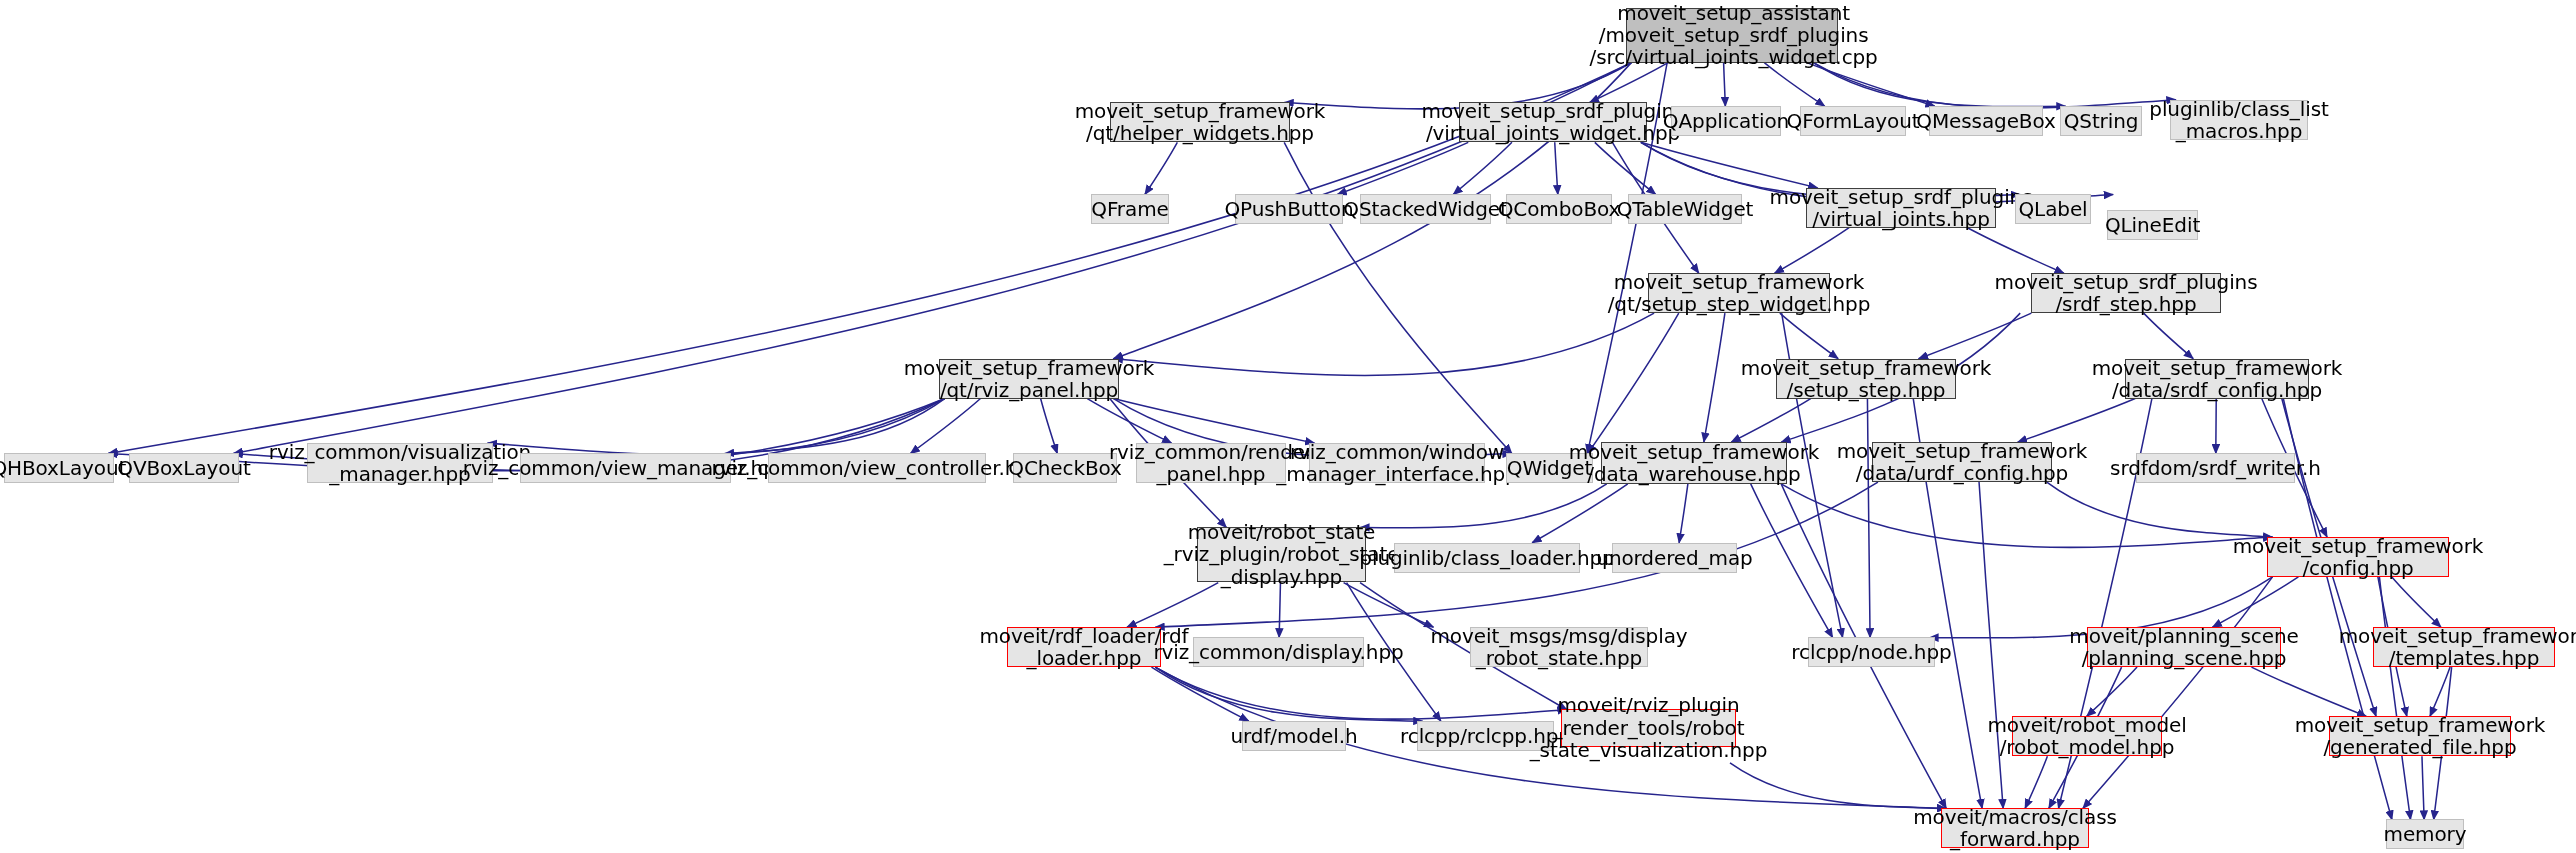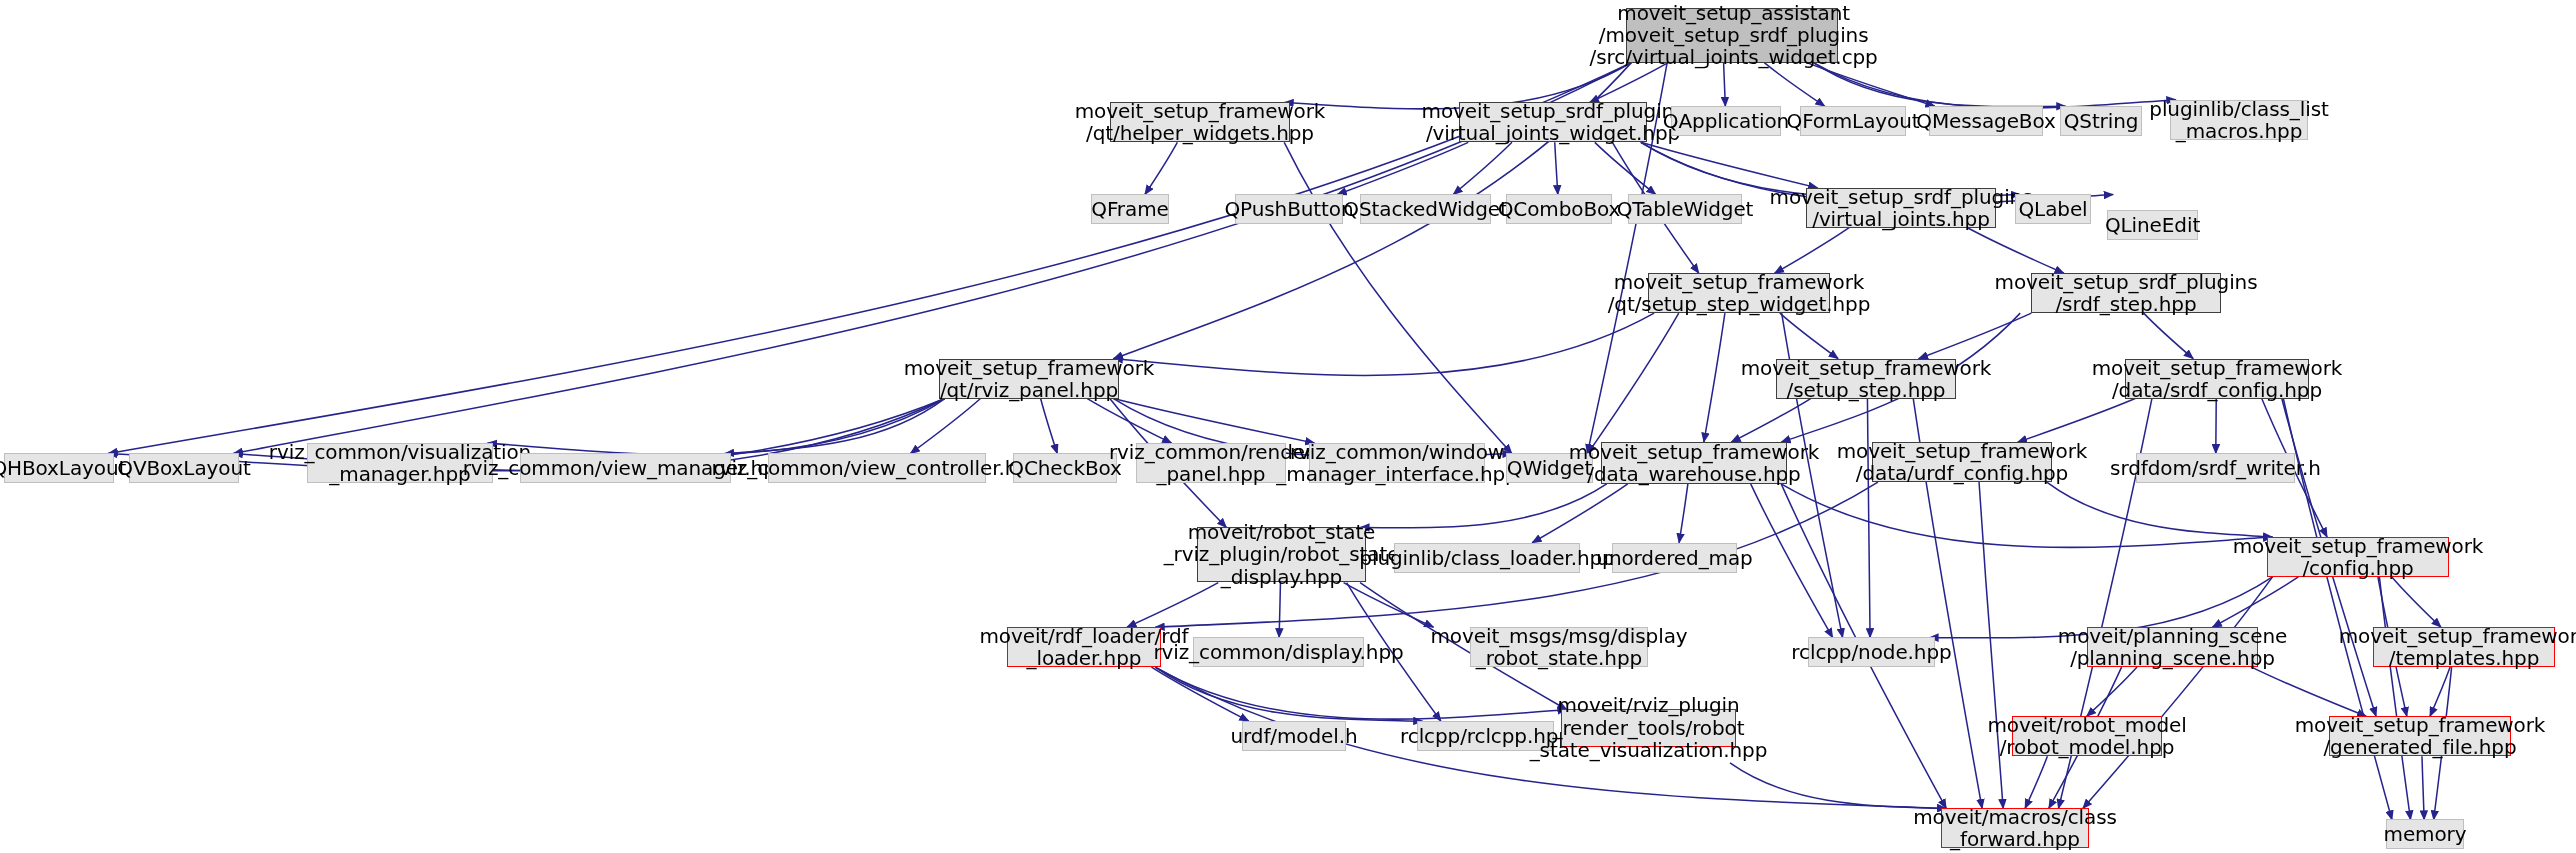--- a/index.html
+++ b/index.html
@@ -201,21 +201,21 @@
 _rviz_plugin/robot_state
 _display.hpp</div>
       <div class="node" style="left: 1394px; top: 543px; width: 186px; height: 30px;">pluginlib/class_loader.hpp</div>
       <div class="node" style="left: 1612px; top: 543px; width: 125px; height: 30px;">unordered_map</div>
       <div class="node red" style="left: 1007px; top: 627px; width: 154px; height: 40px;">moveit/rdf_loader/rdf
 _loader.hpp</div>
       <div class="node" style="left: 1193px; top: 637px; width: 171px; height: 30px;">rviz_common/display.hpp</div>
       <div class="node" style="left: 1470px; top: 627px; width: 178px; height: 40px;">moveit_msgs/msg/display
 _robot_state.hpp</div>
       <div class="node" style="left: 1808px; top: 637px; width: 127px; height: 30px;">rclcpp/node.hpp</div>
-      <div class="node red" style="left: 2087px; top: 627px; width: 171px; height: 40px;">moveit/planning_scene
+      <div class="node red" style="left: 2087px; top: 627px; width: 194px; height: 40px;">moveit/planning_scene
 /planning_scene.hpp</div>
       <div class="node red" style="left: 2373px; top: 627px; width: 182px; height: 40px;">moveit_setup_framework
 /templates.hpp</div>
       <div class="node" style="left: 1242px; top: 721px; width: 104px; height: 30px;">urdf/model.h</div>
       <div class="node" style="left: 1417px; top: 721px; width: 137px; height: 30px;">rclcpp/rclcpp.hpp</div>
       <div class="node red" style="left: 1561px; top: 709px; width: 175px; height: 38px;">moveit/rviz_plugin
 _render_tools/robot
 _state_visualization.hpp</div>
       <div class="node red" style="left: 1988px; top: 716px; width: 150px; height: 40px; margin-left: 24px;">moveit/robot_model
 /robot_model.hpp</div>

